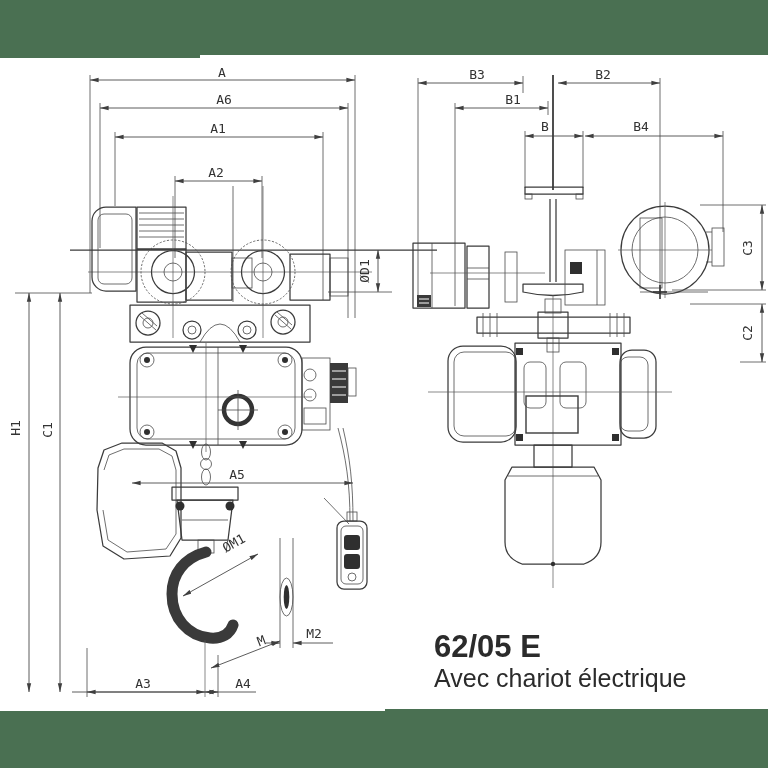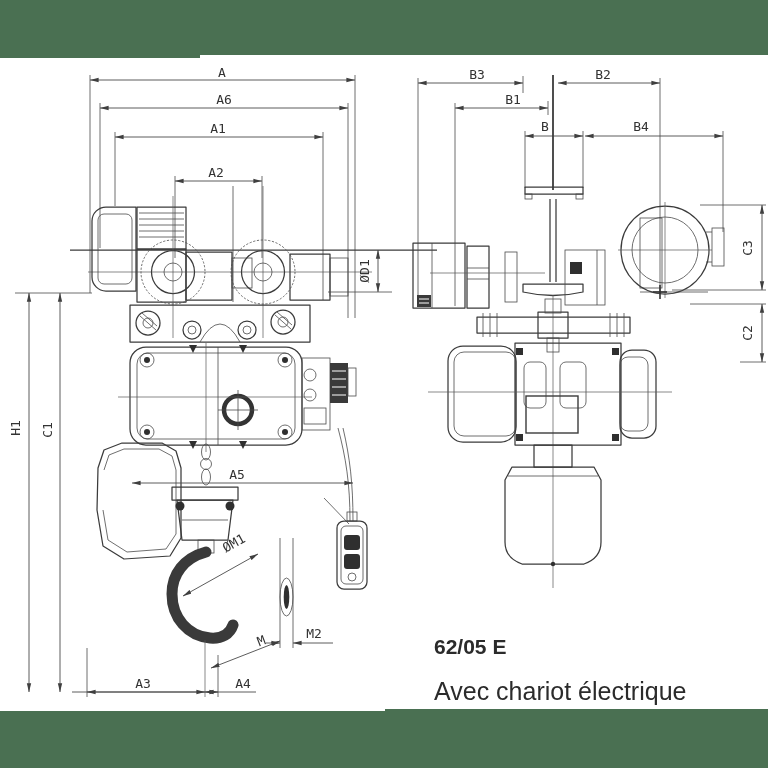--- a/index.html
+++ b/index.html
@@ -6,22 +6,22 @@
   #stage{position:relative;width:768px;height:768px;font-family:"Liberation Sans",sans-serif;}
   svg{position:absolute;left:0;top:0;}
   .out{stroke:#3b3b3b;stroke-width:1.25;fill:none;stroke-linejoin:round;}
   .thin{stroke:#4a4a4a;stroke-width:.8;fill:none;}
   .dim{stroke:#4a4a4a;stroke-width:.9;fill:none;}
   .cl{stroke:#565656;stroke-width:.7;fill:none;}
   .dk{fill:#2f2f2f;stroke:none;}
   .wl{stroke:#ffffff;stroke-width:1;fill:none;}
   text.dim-label{font-family:"DejaVu Sans Mono",monospace;font-size:13px;fill:#333333;}
   .caption{position:absolute;left:434px;top:633px;color:#2b2b2b;}
-  .caption .model{font-size:21px;font-weight:700;line-height:28px;}
-  .caption .subtitle{font-size:25px;font-weight:400;line-height:28px;margin-top:16px;}
+  .caption .model{font-size:31px;font-weight:700;line-height:28px;}
+  .caption .subtitle{font-size:25px;font-weight:400;line-height:28px;margin-top:3px;}
 </style>
 </head>
 <body>
 
 <div id="stage">
 <svg width="768" height="768" viewBox="0 0 768 768">
   <defs>
     <marker id="arw" viewBox="0 0 10 6" refX="9.6" refY="3" markerWidth="10" markerHeight="6" orient="auto-start-reverse">
       <path d="M0,0.6 L10,3 L0,5.4 Z" fill="#3f3f3f"></path>
     </marker>

